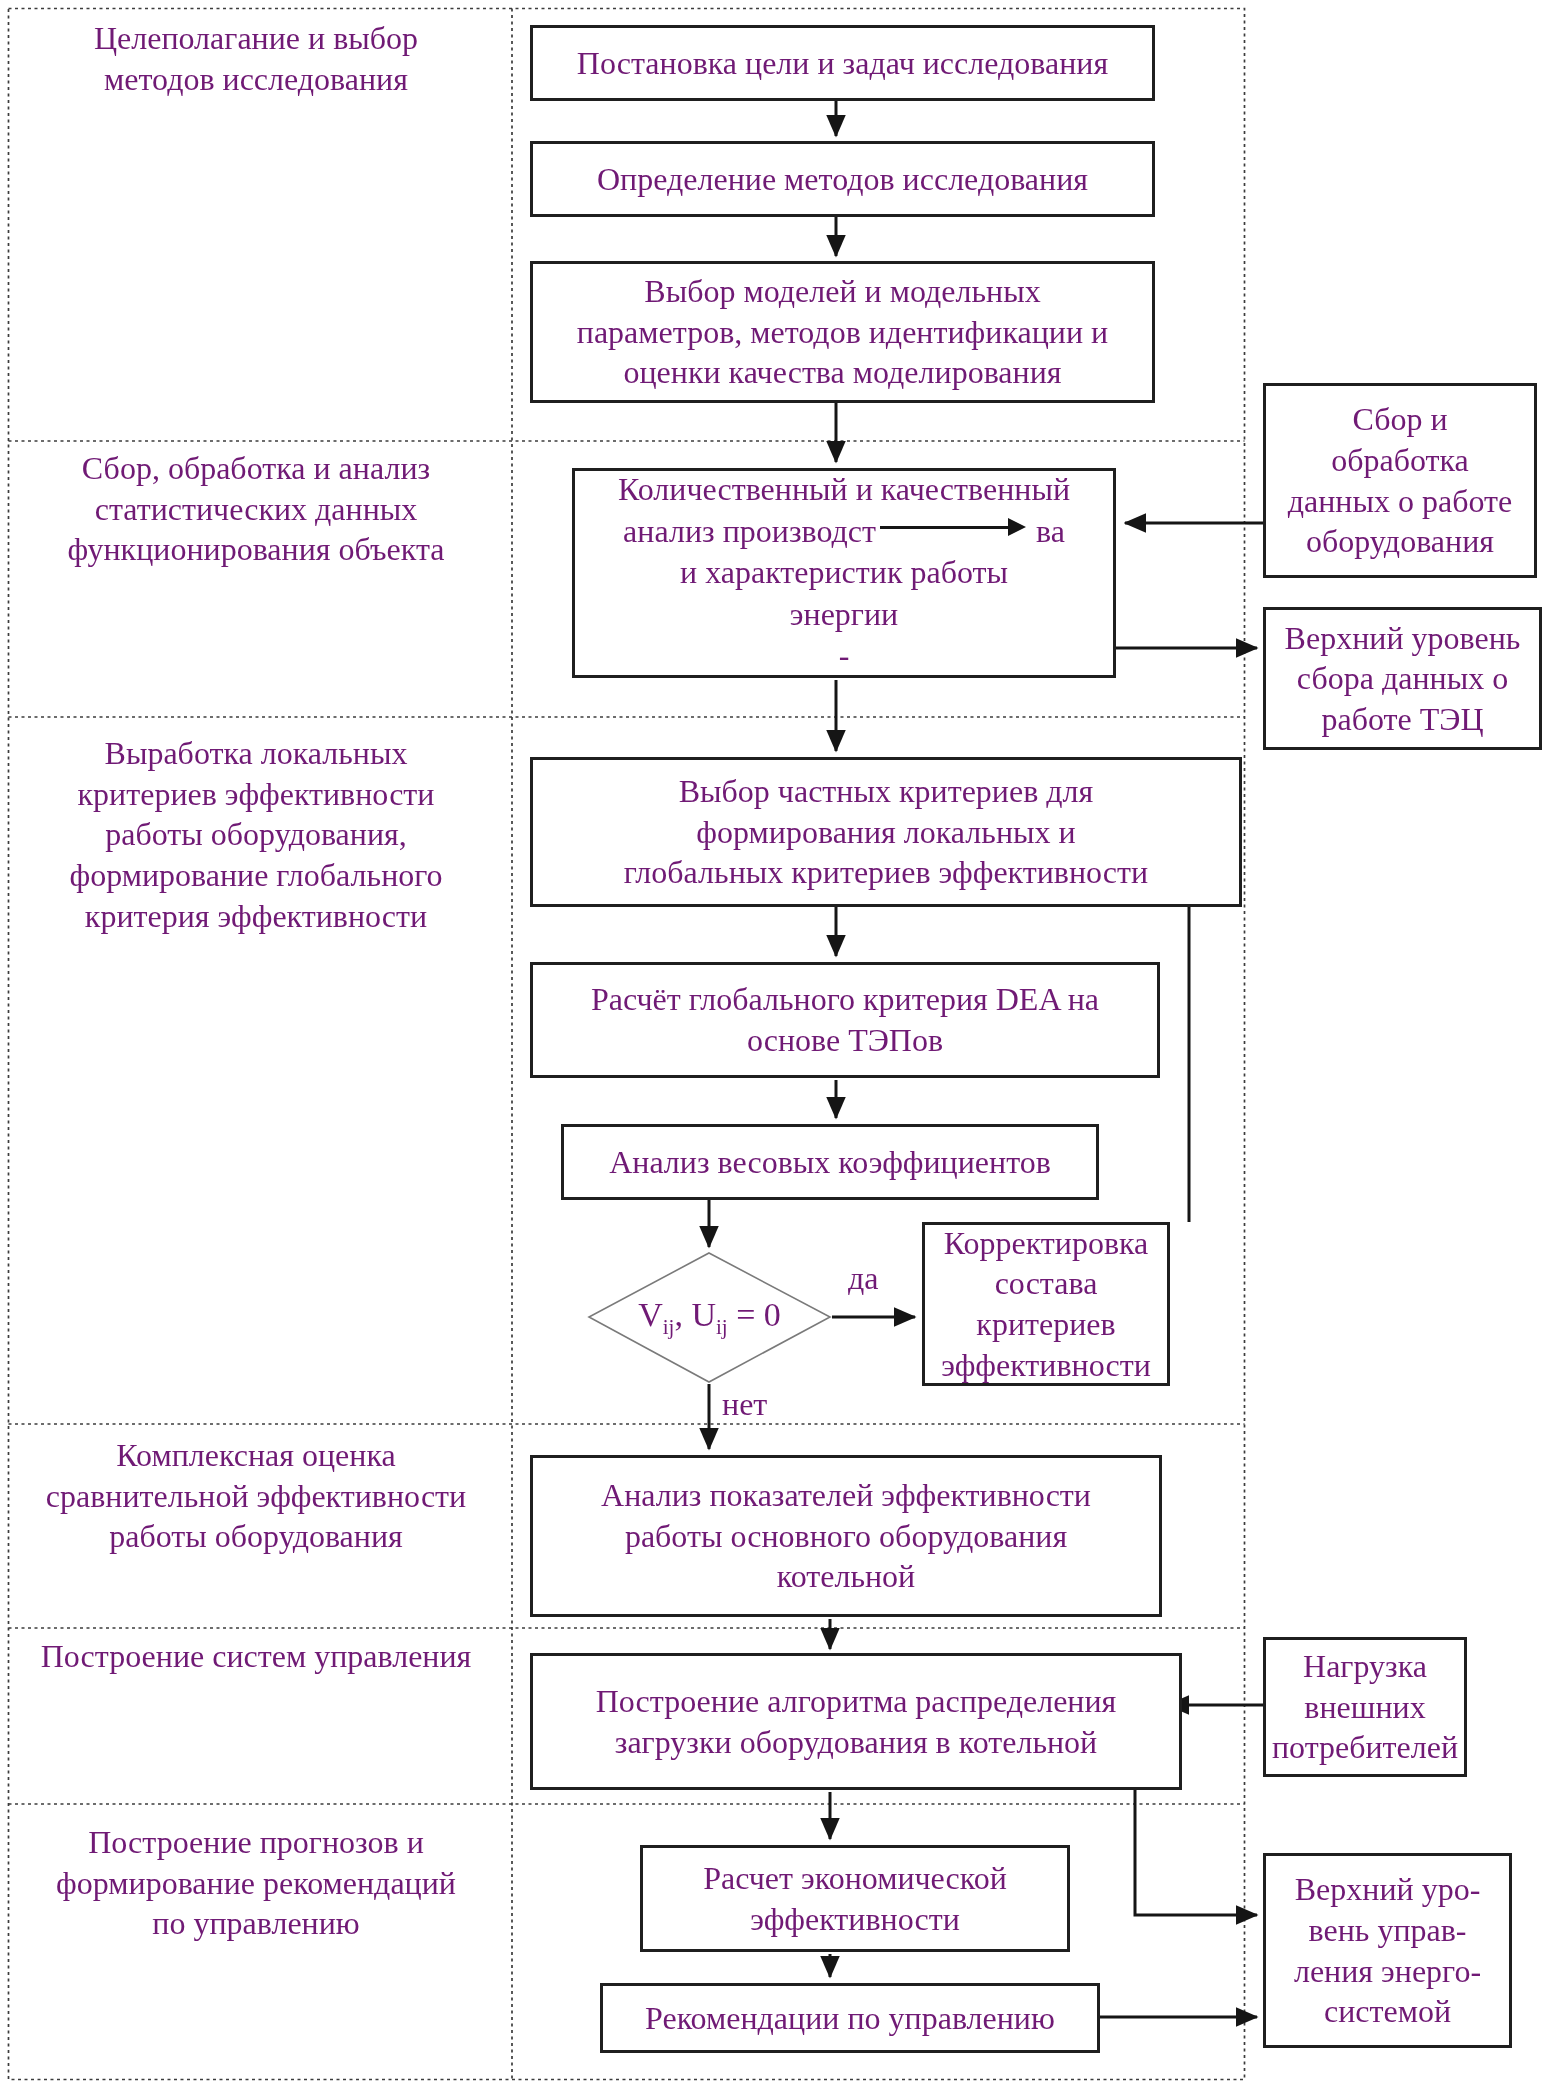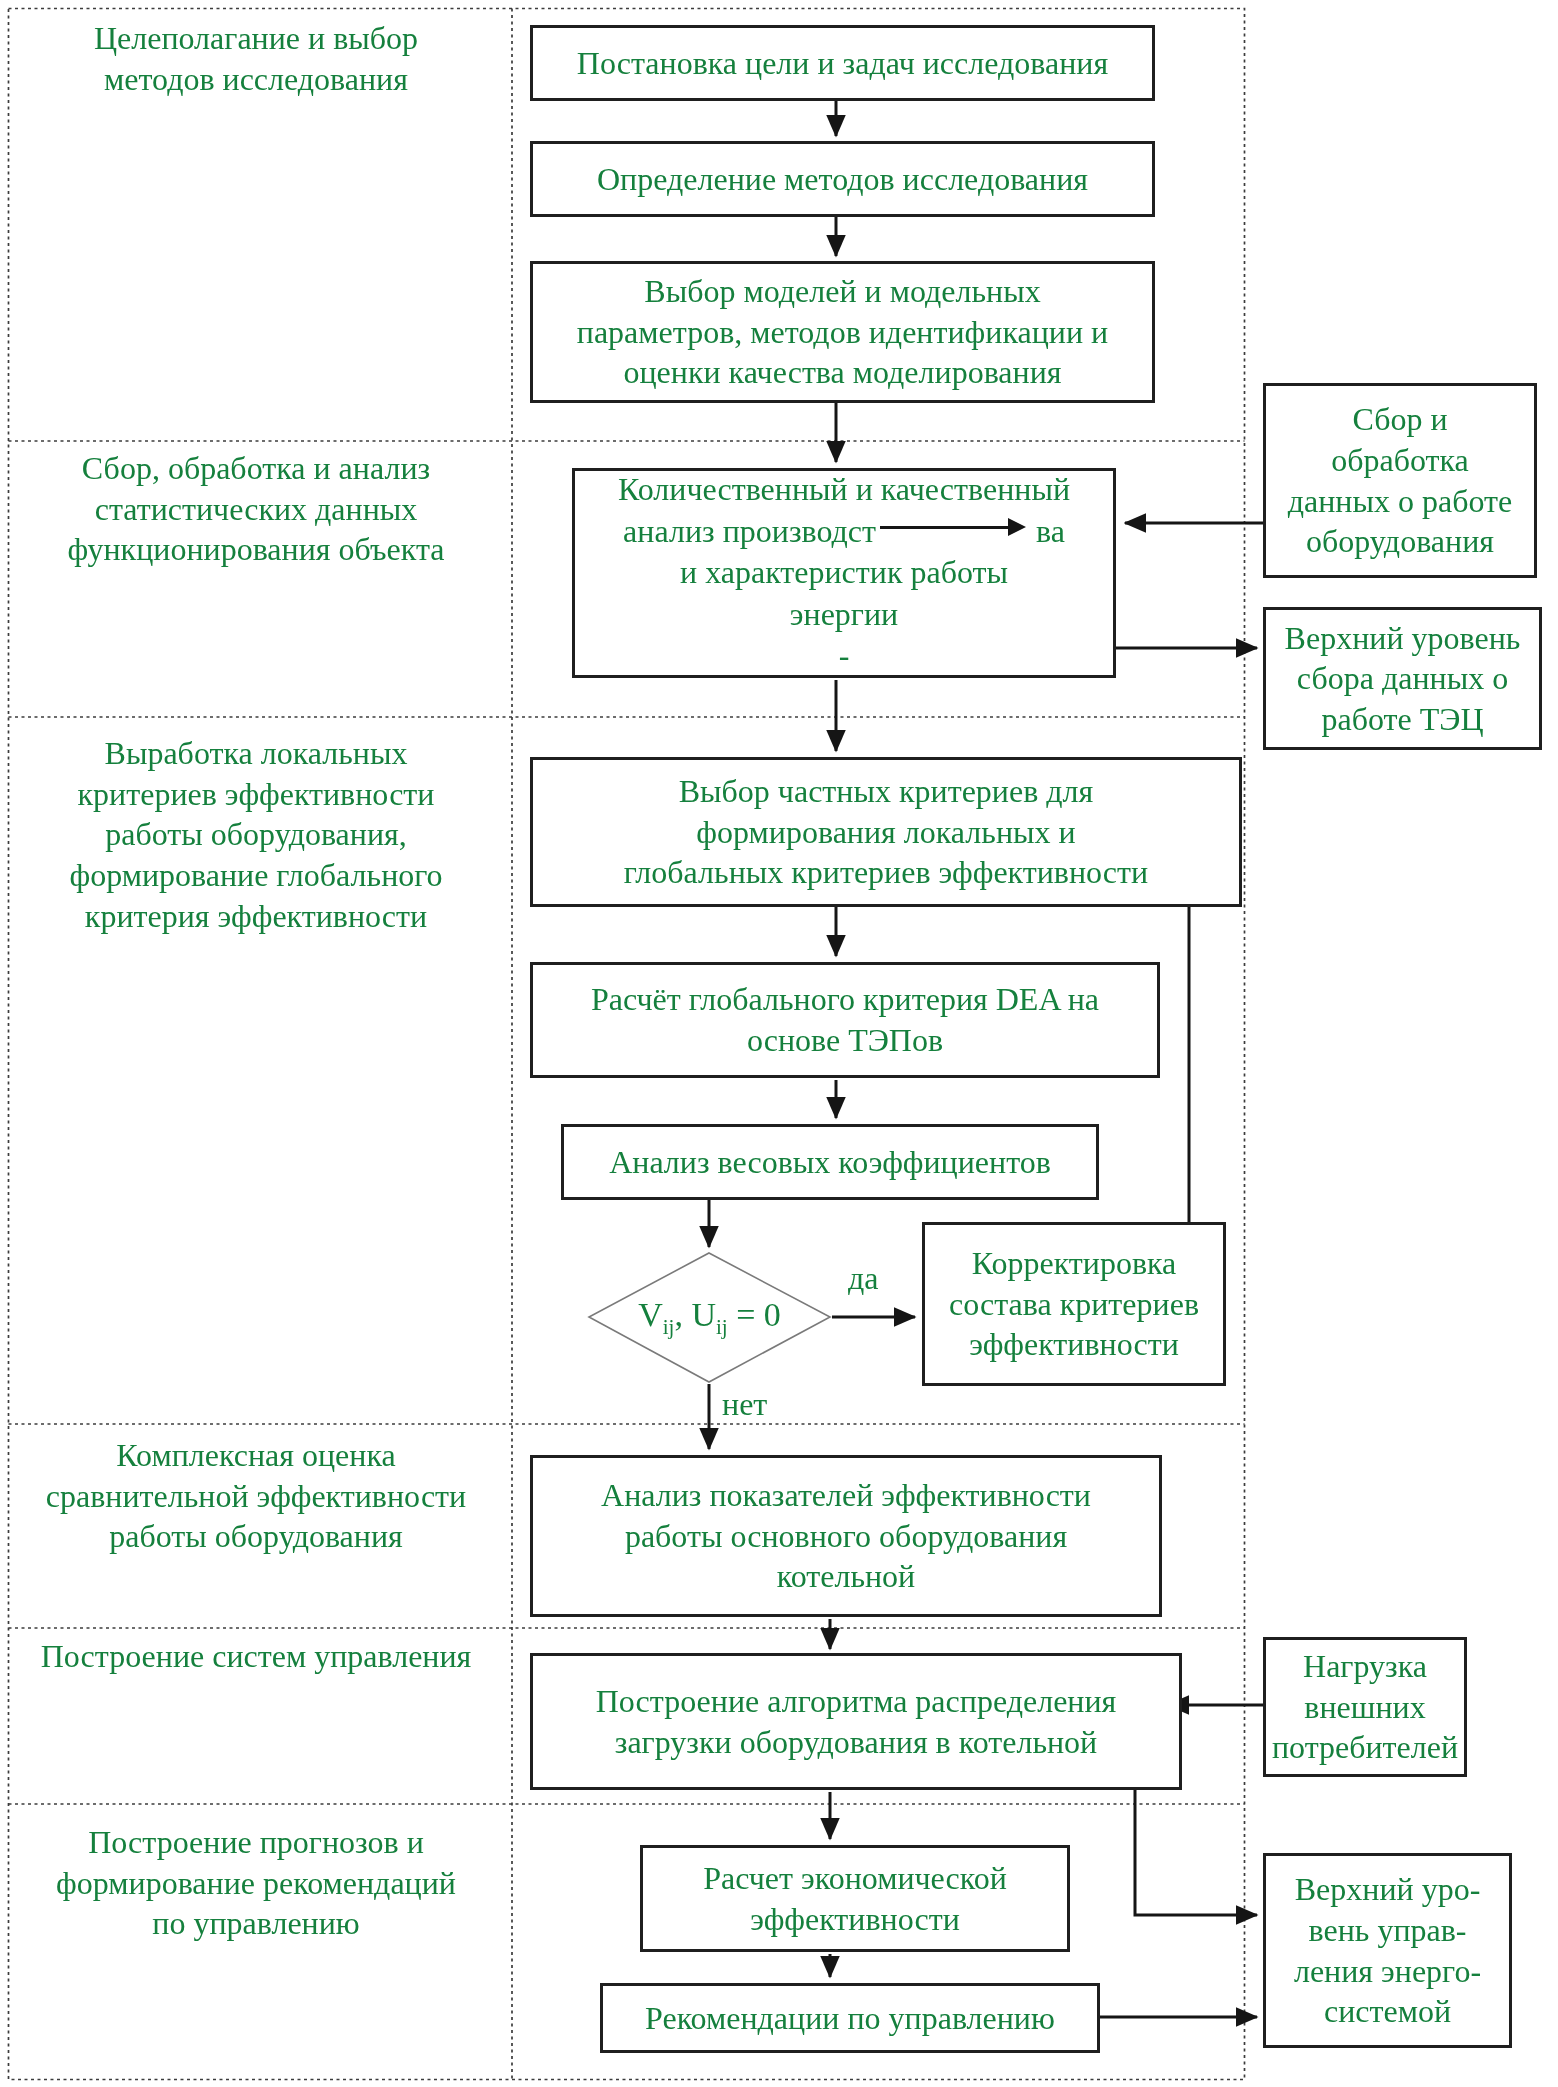--- a/index.html
+++ b/index.html
@@ -1,19 +1,19 @@
 <!DOCTYPE html>
 <html lang="ru"><head>
 <meta charset="utf-8">
 <style>
   html,body{margin:0;padding:0;background:#ffffff;}
   .canvas{
     position:relative;width:1558px;height:2087px;background:#fff;
     font-family:"Liberation Serif","DejaVu Serif",serif;
-    font-size:32px;line-height:1.27;color:#15803d;overflow:hidden;
+    font-size:32px;line-height:1.27;color:#701a75;overflow:hidden;
   }
   svg.wires{position:absolute;left:0;top:0;width:1558px;height:2087px;z-index:1;}
   .box{
     position:absolute;box-sizing:border-box;border:3px solid #1f1f1f;background:#fff;
     display:flex;align-items:center;justify-content:center;
     text-align:center;padding:2px 10px;z-index:2;
   }
   .stage{position:absolute;text-align:center;z-index:2;}
   .txt{white-space:pre-line;}
   .flab{position:absolute;z-index:3;}
@@ -131,21 +131,21 @@
     </div>
   <div class="box" style="left:561px;top:1124px;width:538px;height:76px;">
       <span class="txt">Анализ весовых коэффициентов</span>
     </div>
 
   <div class="flab dec" style="left:589px;top:1293px;width:241px;text-align:center;"><span>V</span><sub>ij</sub><span>, U</span><sub>ij</sub><span> = 0</span></div>
 
   <div class="flab" style="left:848px;top:1258px;">да</div>
   <div class="flab" style="left:722px;top:1384px;">нет</div>
 
-  <div class="box" style="left:922px;top:1222px;width:304px;height:164px;">
+  <div class="box" style="left:922px;top:1222px;width:248px;height:164px;">
       <span class="txt">Корректировка
 состава критериев
 эффективности</span>
     </div>
 
   <div class="box" style="left:530px;top:1455px;width:632px;height:162px;">
       <span class="txt">Анализ показателей эффективности
 работы основного оборудования
 котельной</span>
     </div>

